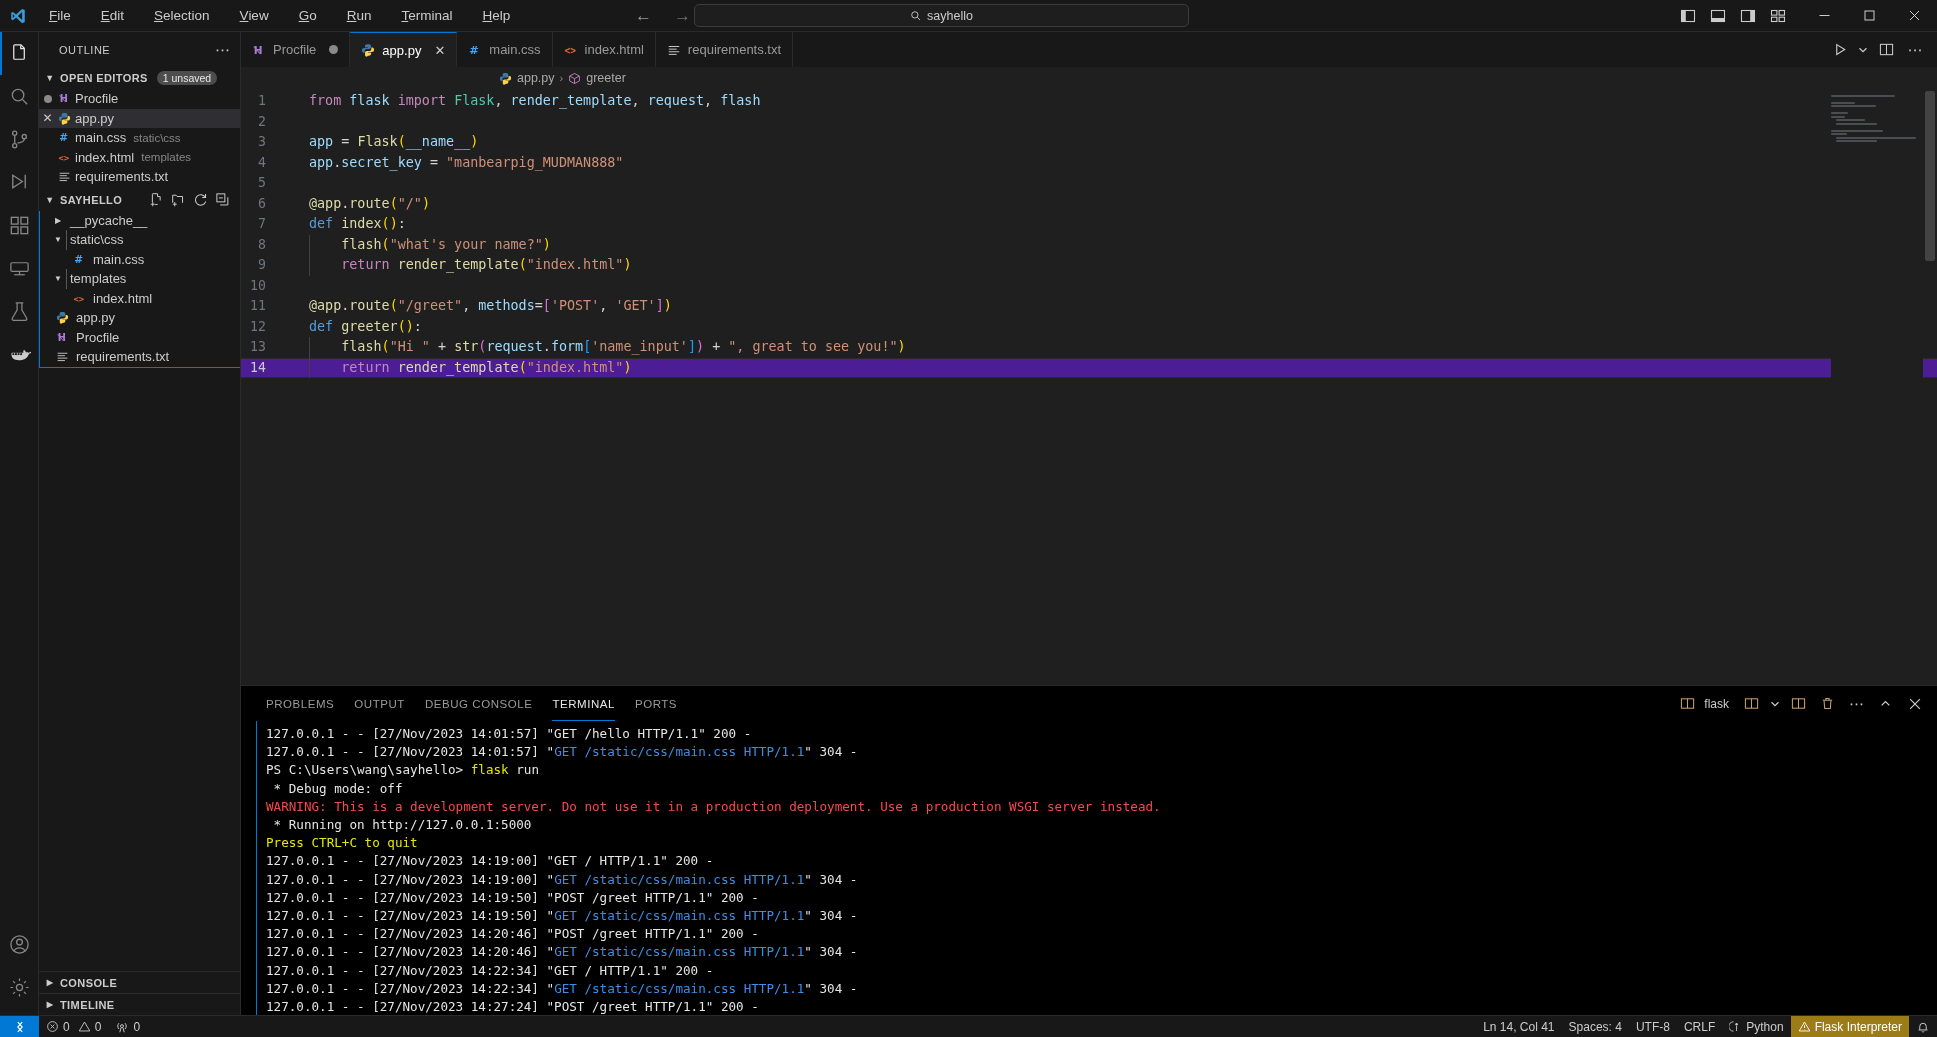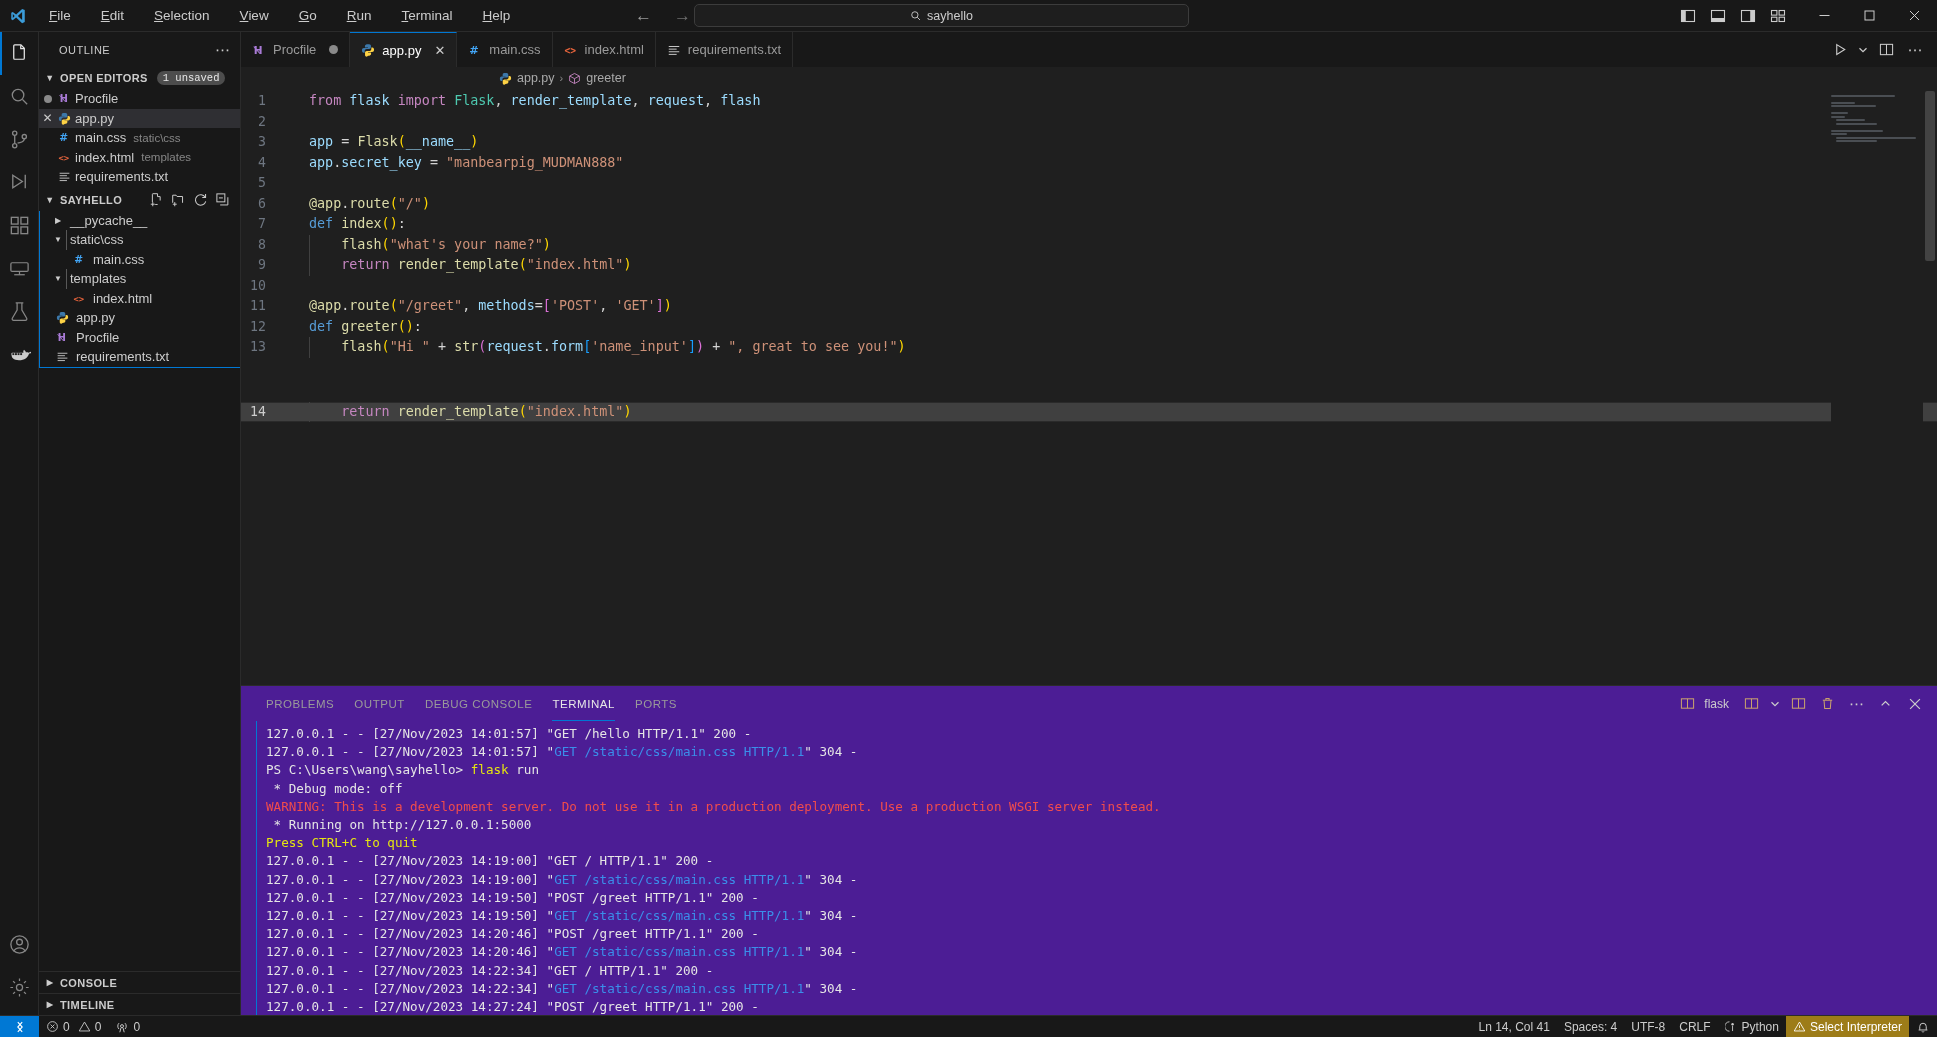--- a/index.html
+++ b/index.html
@@ -68,21 +68,21 @@
   }
   .sb-dots { color:#cccccc; font-size:15px; letter-spacing:1px; }
 
   .section-header {
     height:22px; display:flex; align-items:center; gap:4px; padding-left:5px;
     font-size:11px; font-weight:bold; letter-spacing:.4px; color:#cccccc; cursor:pointer;
   }
   .chev { font-size:9px; width:12px; display:inline-block; text-align:center; color:#cccccc; }
   .badge-unsaved {
     background:#4d4d4d; color:#e7e7e7; font-size:10.5px; font-weight:normal;
-    padding:1px 6px; border-radius:9px; margin-left:5px; letter-spacing:0;font-family:Liberation Mono, monospace;
+    padding:1px 6px; border-radius:9px; margin-left:5px; letter-spacing:0;
   }
   .sec-actions { margin-left:auto; display:flex; gap:7px; padding-right:10px; }
   .sec-act { color:#cccccc; display:flex; align-items:center; }
 
   .row {
     height:19.5px; display:flex; align-items:center; font-size:13px;
     color:#cccccc; white-space:nowrap; cursor:pointer; padding-right:4px;
   }
   .row.selected { background:#2f2f33; }
   .row .ico { width:17px; display:flex; align-items:center; justify-content:center; flex:0 0 17px; }
@@ -126,21 +126,21 @@
     font-size:12.5px; color:#a9a9a9; flex:0 0 22px; background:#1f1f1f;
   }
   .bc-sep { color:#8a8a8a; font-size:11px; }
 
   .code-wrap { flex:1; position:relative; overflow:hidden; background:#1f1f1f; min-height:0; }
   .code {
     font-family:"DejaVu Sans Mono", monospace; font-size:13.4px; line-height:20.5px;
     padding-top:2px; white-space:pre; position:relative;
   }
   .cline { height:20.5px; display:flex; align-items:center; }
-  .cline.current { background:#404040; box-shadow:inset 0 1px 0 #2a2a2a, inset 0 -1px 0 #2a2a2a;margin-top:44px; }
+  .cline.current { background:#4c1d95; box-shadow:inset 0 1px 0 #2a2a2a, inset 0 -1px 0 #2a2a2a; }
   .ln {
     width:48px; flex:0 0 48px; text-align:right; padding-right:23px;
     color:#6e7681; font-size:13.2px; user-select:none;
   }
   .ln.cur { color:#cccccc; }
   .ctext { padding-left:20px; position:relative; }
   .iguide { position:absolute; left:20px; top:0; bottom:0; width:1px; background:#404040; }
 
   
   .t-kw    { color:#c586c0;text-align:right; }
@@ -157,21 +157,21 @@
 
   .minimap {
     position:absolute; right:14px; top:0; width:92px; height:100%;
     background:#1f1f1f; pointer-events:none; padding-top:4px;
   }
   .mm-line { height:2px; margin:1.5px 0; border-radius:1px; }
   .scroll-decor { position:absolute; right:0; top:0; width:14px; height:100%; }
   .scroll-thumb { position:absolute; right:2px; width:10px; background:#434343; border-radius:2px; }
 
   
-  .panel { height:330px; flex:0 0 330px; background:#4c1d95; display:flex; flex-direction:column; border-top:1px solid #2b2b2b; }
+  .panel { height:330px; flex:0 0 330px; background:#000000; display:flex; flex-direction:column; border-top:1px solid #2b2b2b; }
   .panel-head { height:35px; display:flex; align-items:center; flex:0 0 35px; position:relative; padding-left:15px; }
   .ptab {
     padding:0 10px; height:35px; display:flex; align-items:center; font-size:11.5px;
     letter-spacing:.55px; color:#9a9a9a; cursor:pointer; position:relative;
   }
   .ptab.active { color:#e7e7e7; }
   .ptab.active:after {
     content:''; position:absolute; left:10px; right:10px; bottom:0; height:1px; background:#0078d4;
   }
   .panel-actions { position:absolute; right:10px; display:flex; align-items:center; gap:4px; }
@@ -768,21 +768,21 @@
           <path d="M9.3 7.2v6.4"></path>
         </svg>
         <span>Python</span>
       </div>
       <div class="sb-item sb-warn">
         <svg width="13" height="13" viewBox="0 0 16 16" fill="none" stroke="#ffffff" stroke-width="1.1">
           <path d="M8 2.5 14.5 13.5h-13z"></path>
             <line x1="8" y1="6.5" x2="8" y2="9.8"></line>
             <circle cx="8" cy="11.6" r=".55" fill="#ffffff" stroke="none"></circle>
         </svg>
-        <span>Select Interpreter</span>
+        <span>Flask Interpreter</span>
       </div>
       <div class="sb-item">
         <svg width="14" height="14" viewBox="0 0 16 16" fill="none" stroke="#cccccc" stroke-width="1.1">
           <path d="M4.3 11.2V7.4a3.7 3.7 0 0 1 7.4 0v3.8"></path>
             <line x1="3" y1="11.4" x2="13" y2="11.4"></line>
           <path d="M6.8 13a1.3 1.3 0 0 0 2.4 0"></path>
         </svg>
       </div>
     </div>
   </div>

